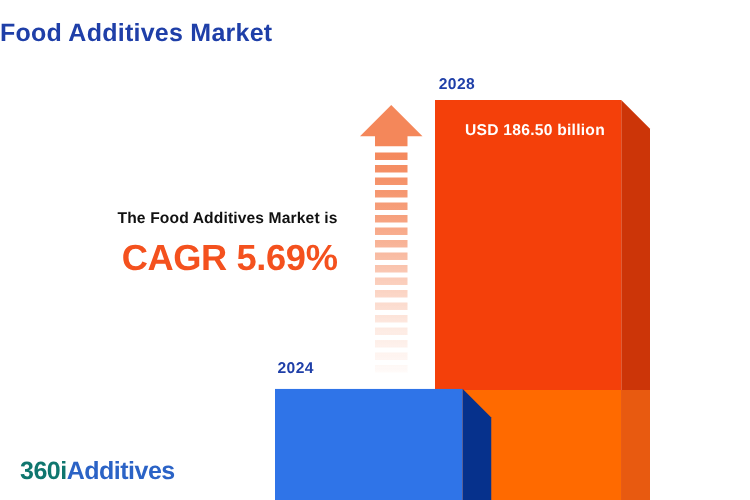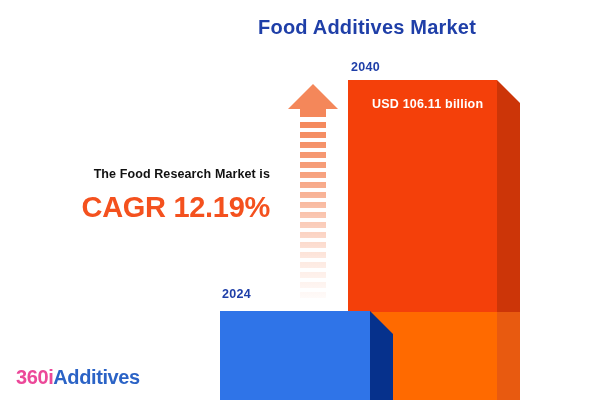--- a/index.html
+++ b/index.html
@@ -8,21 +8,21 @@
     background:#ffffff;
     font-family:"Liberation Sans","DejaVu Sans",sans-serif;
     overflow:hidden;
     position:relative;
   }
   #canvas{position:absolute;left:0;top:0;width:600px;height:400px;overflow:hidden;}
 
   
   .title{
     position:absolute;left:0;top:16px;width:476px;
-    text-align:right;
+    text-align:left;
     font-size:20px;font-weight:bold;
     color:#1F3FA8;
     letter-spacing:.2px;
     white-space:nowrap;
   }
 
   
   .stmt{
     position:absolute;left:40px;top:166px;width:230px;
     text-align:right;
@@ -68,33 +68,33 @@
   }
   #year-2032{left:351px;top:60px;}
   #year-2024{left:222px;top:287px;}
 
   
   .logo{
     position:absolute;left:16px;top:366px;
     font-size:20px;font-weight:bold;letter-spacing:-.4px;
     white-space:nowrap;
   }
-  .logo .l-orange{color:#ec4899;}
+  .logo .l-orange{color:#0f766e;}
   .logo .l-blue{color:#2B63C6;}
 </style>
 </head>
 <body>
 
 <div id="canvas">
 
   <div class="title">Food Additives Market</div>
 
   <div class="stmt">
-    <div class="stmt-line">The Food Research Market is</div>
-    <div class="cagr">CAGR 12.19%</div>
+    <div class="stmt-line">The Food Additives Market is</div>
+    <div class="cagr">CAGR 5.69%</div>
   </div>
 
   <div class="arrow-wrap">
     <svg width="54" height="220" viewBox="0 0 54 220" xmlns="http://www.w3.org/2000/svg">
       <defs>
         <linearGradient id="agrad" x1="0" y1="0" x2="0" y2="1">
           <stop offset="0" stop-color="#F4875A" stop-opacity="1"></stop>
           <stop offset="0.30" stop-color="#F4875A" stop-opacity="0.78"></stop>
           <stop offset="0.55" stop-color="#F4875A" stop-opacity="0.45"></stop>
           <stop offset="0.78" stop-color="#F4875A" stop-opacity="0.18"></stop>
@@ -146,22 +146,22 @@
 
   <div class="bar3d" id="bar-2024">
     <svg width="175" height="89" viewBox="0 0 175 89" xmlns="http://www.w3.org/2000/svg">
 
       <polygon points="150,0 173,23 173,89 150,89" fill="#06318C"></polygon>
 
       <rect x="0" y="0" width="150" height="89" fill="#2F74E8"></rect>
     </svg>
   </div>
 
-  <div class="bar-value" id="value-2032">USD 106.11 billion</div>
+  <div class="bar-value" id="value-2032">USD 186.50 billion</div>
 
-  <div class="year" id="year-2032">2040</div>
+  <div class="year" id="year-2032">2028</div>
   <div class="year" id="year-2024">2024</div>
 
   <div class="logo">
     <span class="l-orange">360i</span><span class="l-blue">Additives</span>
   </div>
 
 </div>
 
 </body></html>

